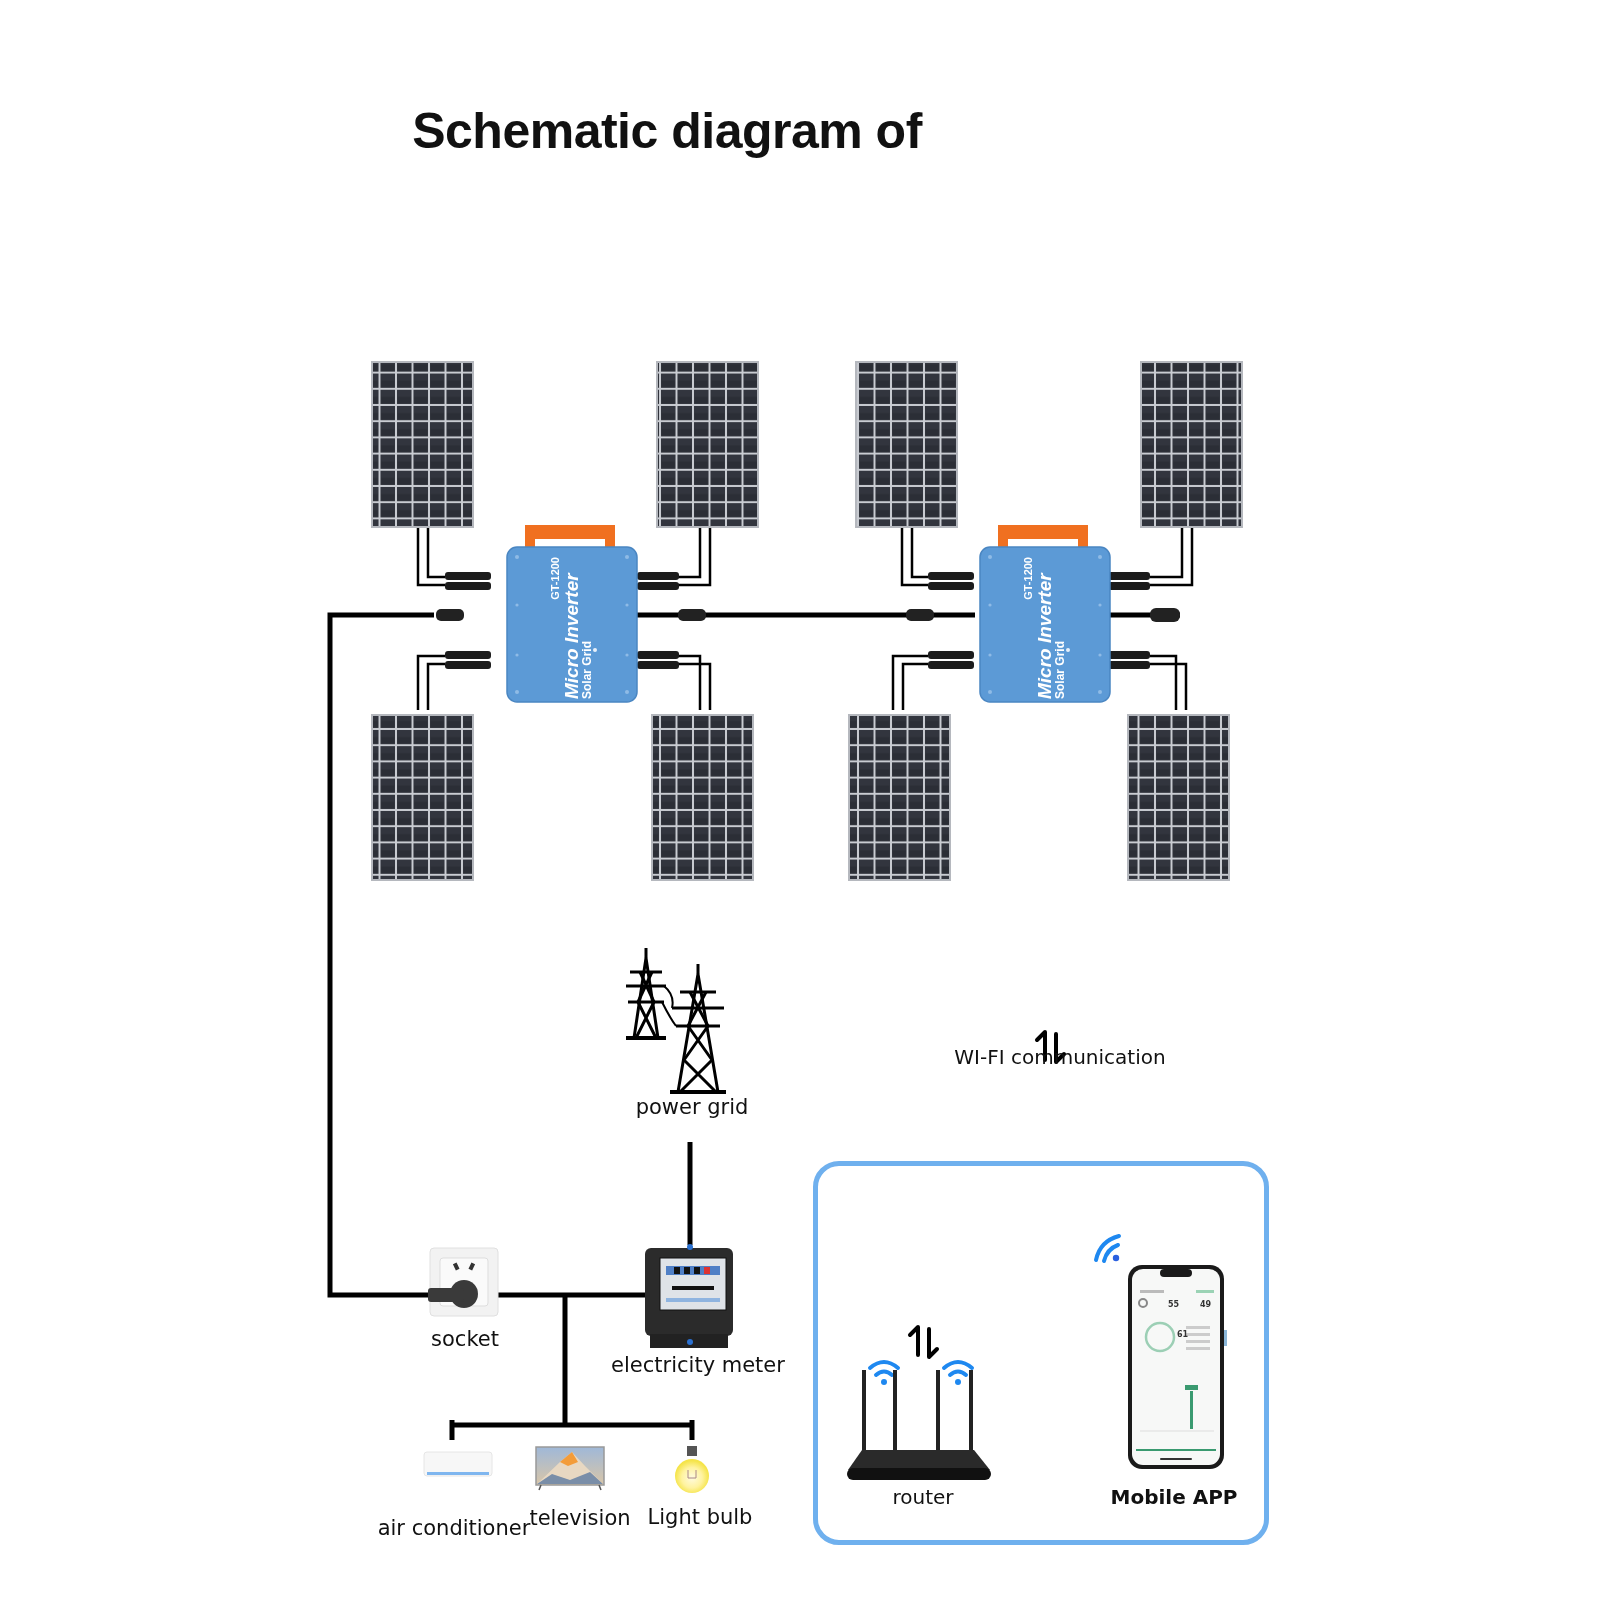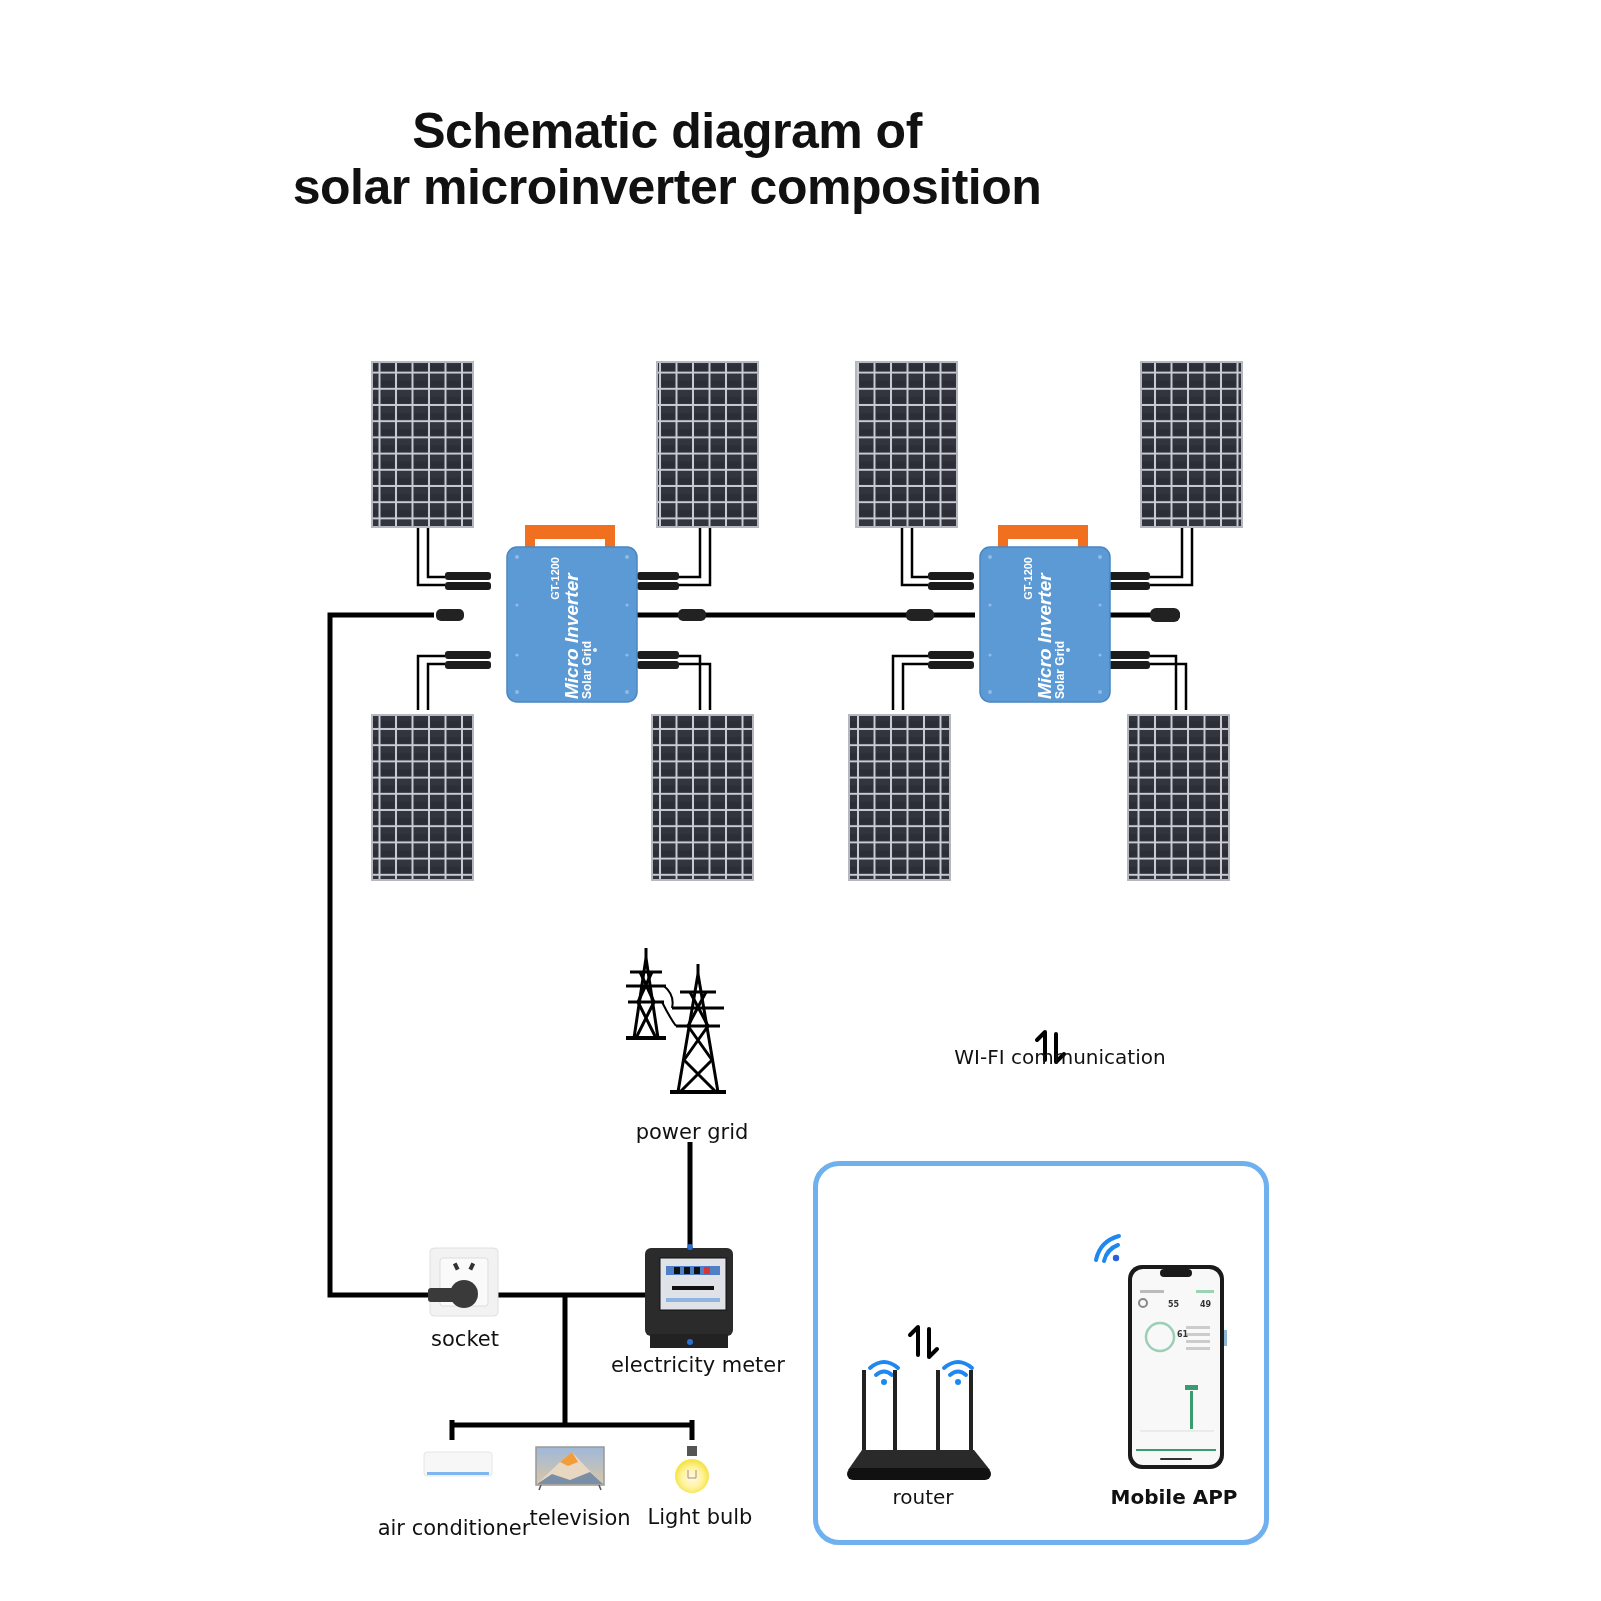--- a/index.html
+++ b/index.html
@@ -8,21 +8,20 @@
   .title { left:0; width:1334px; top:103px; text-align:center; font-family:"Liberation Sans", sans-serif; font-weight:bold; font-size:50px; line-height:56px; color:#111; letter-spacing:-0.5px; }
   .label { position:absolute; font-family:"DejaVu Sans", sans-serif; font-size:21px; color:#111; white-space:nowrap; text-align:center; transform:translateX(-50%); }
   svg { position:absolute; left:0; top:0; }
   .wifi-box { position:absolute; left:813px; top:1161px; width:456px; height:384px; border:5px solid #6fb0ee; border-radius:26px; box-sizing:border-box; background:#fff; }
 </style>
 </head>
 <body>
 
 <div class="abs title">
   <div>Schematic diagram of</div>
-  <div>solar microinverter composition</div>
 </div>
 
 <svg id="diagram" width="1601" height="1601" viewBox="0 0 1601 1601">
   <defs>
     <pattern id="cells" x="0" y="0" width="16.5" height="16.2" patternUnits="userSpaceOnUse">
       <rect width="16.5" height="16.2" fill="#c9ccd2"></rect>
       <rect x="1" y="1" width="14.5" height="14.2" fill="#2b2e36"></rect>
       <rect x="1" y="1" width="14.5" height="7" fill="#32353e"></rect>
     </pattern>
     <radialGradient id="bulbGlow" cx="50%" cy="55%" r="50%">
@@ -273,21 +272,21 @@
     <div style="font-size:11px; font-weight:bold; text-align:right; padding-right:8px;">GT-1200</div>
     <div style="font-size:19px; font-weight:bold; font-style:italic;">Micro Inverter</div>
     <div style="font-size:12px; font-weight:bold;">Solar Grid</div>
   </div>
 </div>
 
 <div class="abs" style="left:1153px; top:1330px; font-size:8px; font-weight:bold; color:#333;padding-left:24px;">61</div>
 <div class="abs" style="left:1168px; top:1300px; font-size:8px; font-weight:bold; color:#333;">55</div>
 <div class="abs" style="left:1200px; top:1300px; font-size:8px; font-weight:bold; color:#333;">49</div>
 
-<div class="label" style="left:692px; top:1095px;margin-top:25px;">power grid</div>
+<div class="label" style="left:692px; top:1095px;">power grid</div>
 <div class="label" style="left:1060px; top:1045px; font-size:20px;">WI-FI communication</div>
 <div class="label" style="left:465px; top:1327px;">socket</div>
 <div class="label" style="left:698px; top:1353px;">electricity meter</div>
 <div class="label" style="left:454px; top:1506px;margin-top:10px;">air conditioner</div>
 <div class="label" style="left:580px; top:1506px;">television</div>
 <div class="label" style="left:700px; top:1505px;">Light bulb</div>
 <div class="label" style="left:923px; top:1485px; font-size:20px;text-align:right;">router</div>
 <div class="label" style="left:1174px; top:1485px; font-size:20px;font-weight:bold;">Mobile APP</div>
 
 </body></html>

